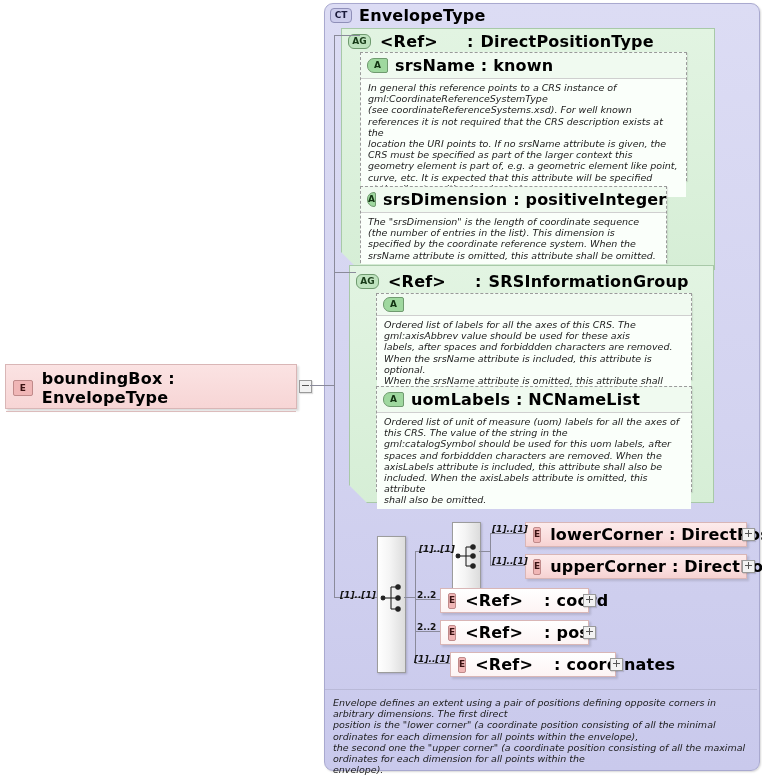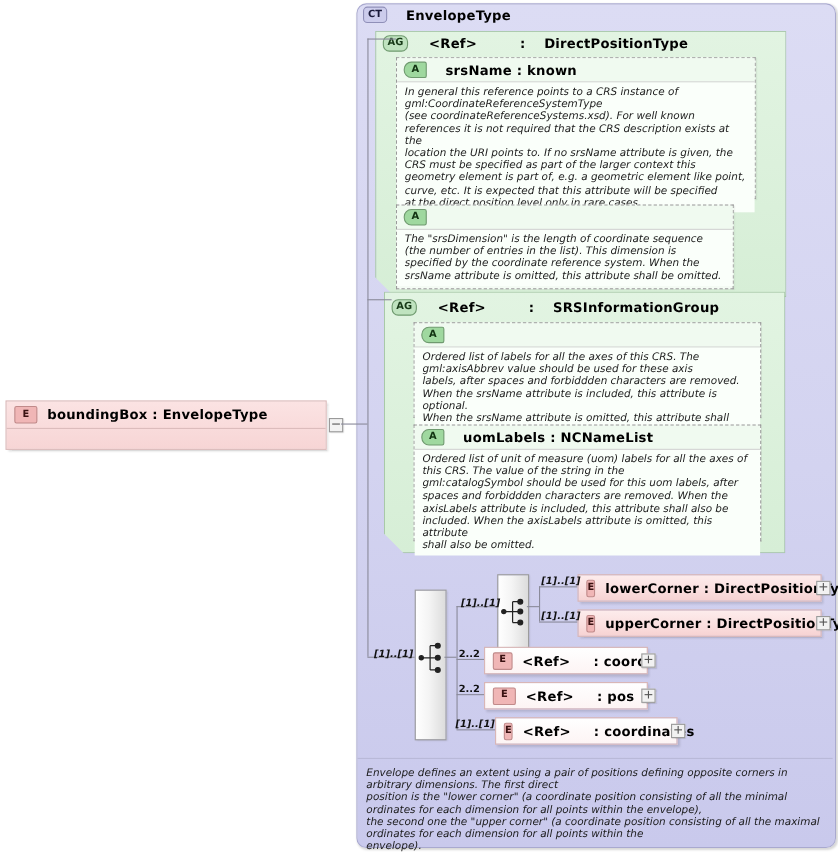--- a/index.html
+++ b/index.html
@@ -25,25 +25,25 @@
     font-style: italic;
     font-size: 9.5px;
     line-height: 11.2px;
     color: #1a1a1a;
     white-space: pre-line;
   }
 
   .title-row {
     display: flex;
     align-items: center;
-    gap: 17px;
+    gap: 7px;
     white-space: nowrap;
   }
   .title-txt {
-    font-size: 12px;
+    font-size: 16px;
     font-weight: bold;
     letter-spacing: .2px;
   }
 
   
   .badge {
     display: inline-flex;
     align-items: center;
     justify-content: center;
     font-size: 9px;
@@ -205,20 +205,21 @@
   <div class="attr-body doc-text">In general this reference points to a CRS instance of gml:CoordinateReferenceSystemType
 (see coordinateReferenceSystems.xsd). For well known references it is not required that the CRS description exists at the
 location the URI points to. If no srsName attribute is given, the CRS must be specified as part of the larger context this
 geometry element is part of, e.g. a geometric element like point, curve, etc. It is expected that this attribute will be specified
 at the direct position level only in rare cases.</div>
 </div>
 
 <div class="abs attr-box" style="left:360px; top:186px; width:305px; height:75px;">
   <div class="attr-head title-row">
     <span class="badge badge-a">A</span>
+    <span class="title-txt">srsDimension : positiveInteger</span>
   </div>
   <div class="attr-body doc-text">The "srsDimension" is the length of coordinate sequence (the number of entries in the list). This dimension is
 specified by the coordinate reference system. When the srsName attribute is omitted, this attribute shall be omitted.</div>
 </div>
 
 <div class="abs ag-box clip" style="left:349px; top:265px; width:363px; height:236px;"></div>
 
 <div class="abs title-row" style="left:356px; top:272px;">
   <span class="badge badge-ag">AG</span>
   <span class="title-txt" style="margin-left:2px;">&lt;Ref&gt;</span>

